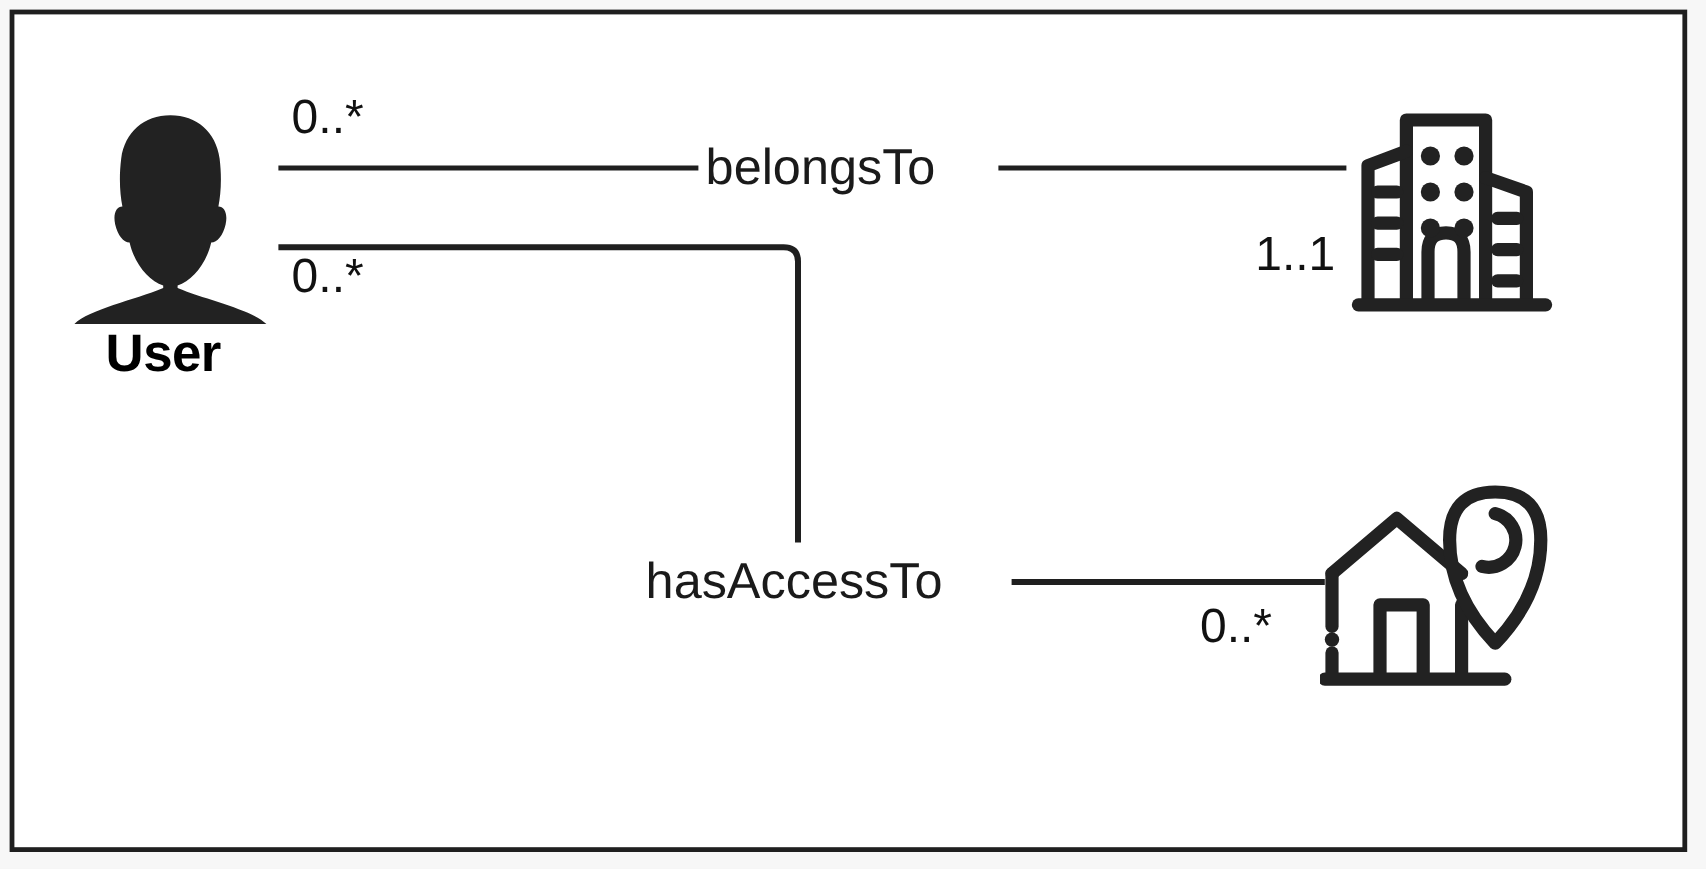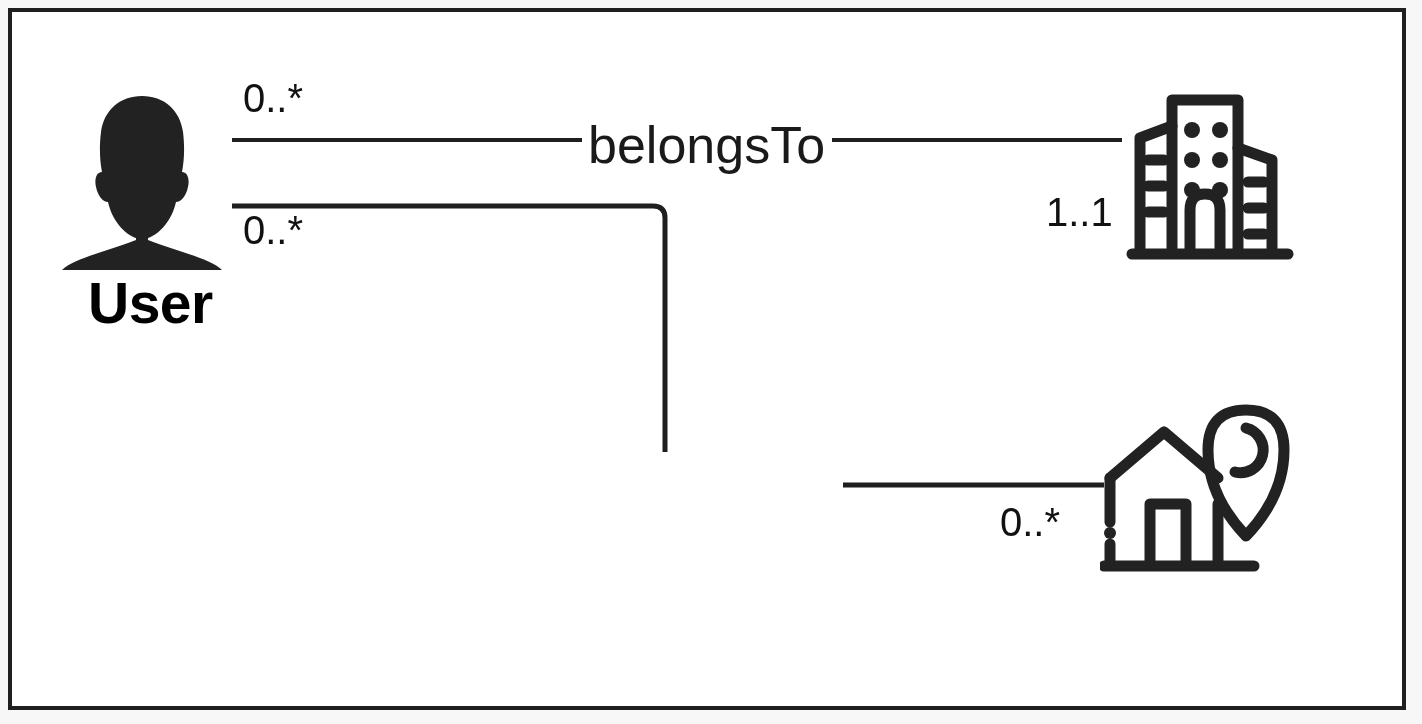--- a/index.html
+++ b/index.html
@@ -46,31 +46,31 @@
     top: 0;
     width: 1422px;
     height: 724px;
     pointer-events: none;
   }
 
   .node-label {
     position: absolute;
     font-family: "Liberation Sans", sans-serif;
     font-weight: bold;
-    font-size: 57px;
+    font-size: 44px;
     color: #000000;
     white-space: nowrap;
     letter-spacing: -0.5px;
   }
 
   .edge-label {
     position: absolute;
     font-family: "Liberation Sans", sans-serif;
     font-weight: normal;
-    font-size: 52px;
+    font-size: 42px;
     color: #1a1a1a;
     white-space: nowrap;
     background: #ffffff;
     padding: 0 6px;
   }
 
   .mult-label {
     position: absolute;
     font-family: "Liberation Sans", sans-serif;
     font-weight: normal;
@@ -204,20 +204,21 @@
           <path d="M146 36
                    A 22 22 0 1 1 135 80"></path>
         </g>
 
         <circle cx="10" cy="141" r="6" fill="#222222"></circle>
       </svg>
     </div>
 
     <div class="edge-label" style="left:582px; top:115px;">belongsTo</div>
 
+    <div class="edge-label" style="left:532px; top:460px;">hasAccessTo</div>
 
     <div class="mult-label" style="left:243px; top:76px;">0..*</div>
 
     <div class="mult-label" style="left:1046px; top:190px;text-align:center;">1..1</div>
 
     <div class="mult-label" style="left:243px; top:208px;">0..*</div>
 
     <div class="mult-label" style="left:1000px; top:500px;">0..*</div>
 
   </div>

